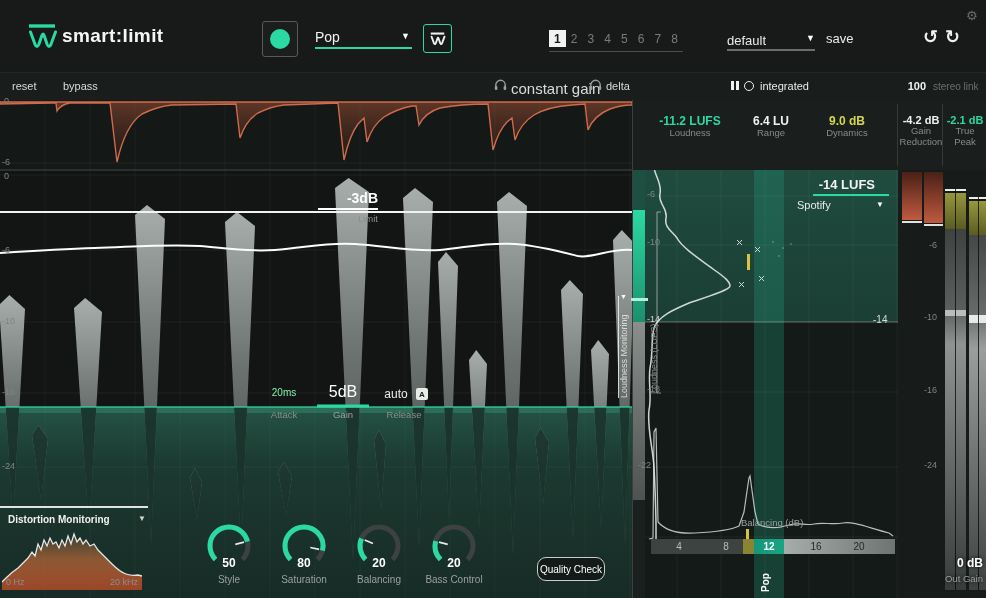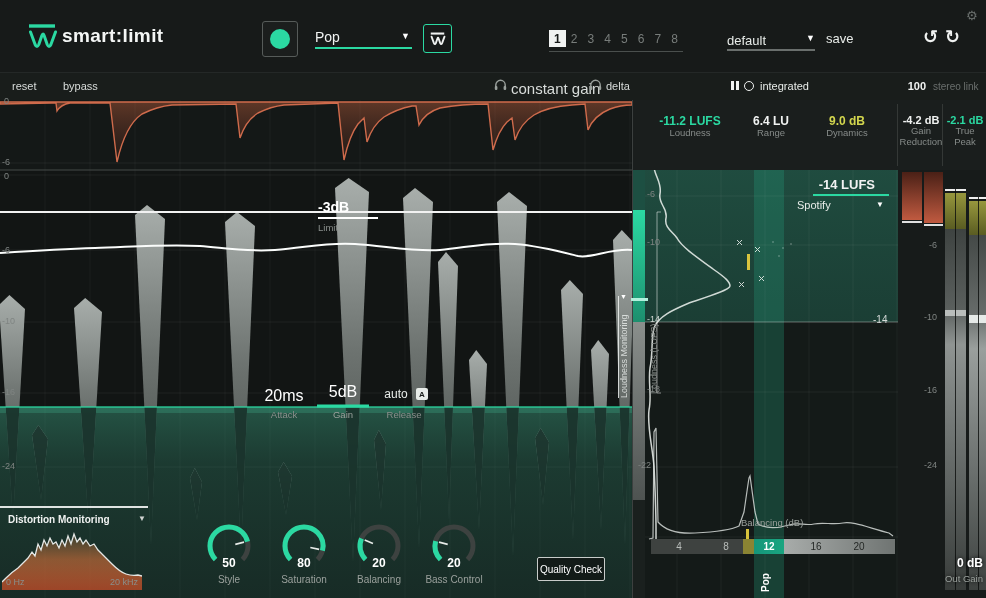--- a/index.html
+++ b/index.html
@@ -206,27 +206,27 @@
     
     <div class="scale-lab" style="left:4px;top:-4px">0</div>
     <div class="scale-lab" style="left:2px;top:57px">-6</div>
     <div class="scale-lab" style="left:4px;top:71px">0</div>
     <div class="scale-lab" style="left:2px;top:145px">-6</div>
     <div class="scale-lab" style="left:2px;top:216px">-10</div>
     <div class="scale-lab" style="left:2px;top:287px">-16</div>
     <div class="scale-lab" style="left:2px;top:361px">-24</div>
 
     
-    <div class="abs" style="left:318px;top:99px;width:60px;text-align:left">
+    <div class="abs" style="left:318px;top:90px;width:60px;text-align:right">
       <div style="font-size:14px;font-weight:bold;color:#fff;border-bottom:2.5px solid #fff;padding-bottom:2px">-3dB</div>
       <div class="lbl" style="margin-top:3px">Limit</div>
     </div>
 
     
-    <div class="abs" style="left:256px;top:287px;width:56px;text-align:center;font-size:16px;color:#ffffff">20ms</div>
+    <div class="abs" style="left:256px;top:287px;width:56px;text-align:center;font-size:10px;color:#86efac">20ms</div>
     <div class="abs lbl" style="left:256px;top:309px;width:56px;text-align:center">Attack</div>
     <div class="abs" style="left:317px;top:283px;width:52px;text-align:center;font-size:16px;font-weight:normal;color:#fff">5dB</div>
     <div class="abs lbl" style="left:317px;top:309px;width:52px;text-align:center;color:#9aa09c">Gain</div>
     <div class="abs" style="left:376px;top:287px;width:40px;text-align:center;font-size:12px;color:#e8ece9">auto</div>
     <div class="abs ctr" style="left:416px;top:288px;width:12px;height:12px;background:#e8ece9;border-radius:2px;font-size:8px;font-weight:bold;color:#1a1d1c">A</div>
     <div class="abs lbl" style="left:376px;top:309px;width:56px;text-align:center">Release</div>
 
     
     <div class="abs" style="left:618px;top:196px;width:1px;height:102px;background:rgba(240,242,241,.85)"></div>
     <div class="abs" style="left:620px;top:193px;font-size:7px;color:#fff">▼</div>
@@ -280,21 +280,21 @@
   <div class="knob" style="left:430px">
     <svg width="48" height="48" viewBox="0 0 48 48">
         <path d="M10.564971157455599 35.435028842544405 A19 19 0 1 1 37.435028842544405 35.4350288425444" fill="none" stroke="#3d4240" stroke-width="5"></path>
         <path d="M10.564971157455599 35.435028842544405 A19 19 0 1 1 37.435028842544405 35.4350288425444" fill="none" stroke="#2bd9a2" stroke-width="5" stroke-dasharray="19.697785938008003 89.5353906273091"></path>
         <line x1="17.704209452663896" y1="20.383515733428442" x2="8.986961002506218" y2="18.145306748944748" stroke="#e8ece9" stroke-width="1.6"></line>
       </svg>
     <div class="kval">20</div>
     <div class="klab">Bass Control</div>
   </div>
 
-  <div class="abs ctr" style="left:537px;top:557px;width:66px;height:22px;border:1px solid #c8ccca;border-radius:2px;background:rgba(18,22,20,.8);font-size:10px;color:#fff">Quality Check</div>
+  <div class="abs ctr" style="left:537px;top:557px;width:66px;height:22px;border:1px solid #c8ccca;border-radius:9px;background:rgba(18,22,20,.8);font-size:10px;color:#fff">Quality Check</div>
 
   <div class="abs" style="left:632px;top:100px;width:354px;height:498px;background:#22c55e;border-left:1px solid #3c403f">
 
     <div class="abs" style="left:0;top:0;width:354px;height:70px;background:#1a1e1d;border-bottom:1px solid #0c0e0d">
       <div class="abs" style="left:17px;top:14px;width:80px">
         <div class="metric-val" style="color:#2bd9a2">-11.2 LUFS</div>
         <div class="metric-lab">Loudness</div>
       </div>
       <div class="abs" style="left:98px;top:14px;width:80px">
         <div class="metric-val" style="color:#f0f2f1">6.4 LU</div>

